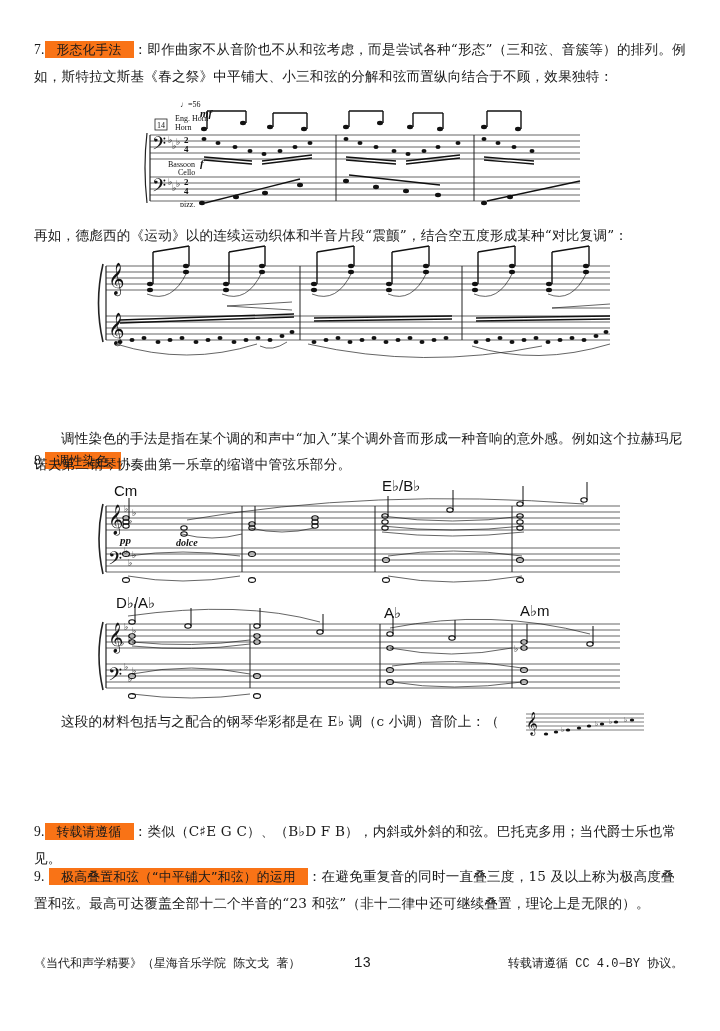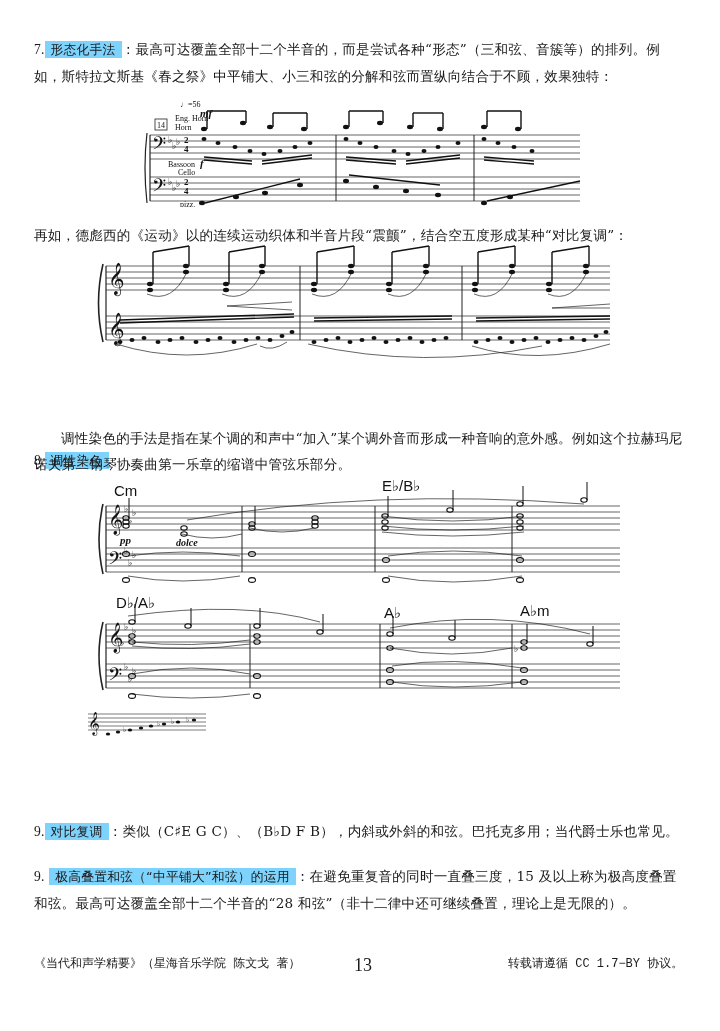--- a/index.html
+++ b/index.html
@@ -1,34 +1,34 @@
 <!DOCTYPE html>
 <html><head>
 <meta charset="utf-8">
 <style>
   html, body { margin: 0; padding: 0; background: #ffffff; }
   body { width: 720px; height: 1031px; position: relative; overflow: hidden;
          font-family: "DejaVu Serif", "Liberation Serif", serif; color: #1a1a1a; }
   .para { position: absolute; left: 34px; width: 652px; font-size: 13.6px; line-height: 26px; letter-spacing: 0.2px; }
   .indent { text-indent: 27px; }
-  .hl { background: #7dd3fc; font-family: "DejaVu Sans", "Liberation Sans", sans-serif; font-size: 12.8px; padding: 1px 6px; }
+  .hl { background: #f97316; font-family: "DejaVu Sans", "Liberation Sans", sans-serif; font-size: 12.8px; padding: 1px 12px; }
   .num { font-family: "Liberation Serif", serif; }
   svg { position: absolute; }
   .footer { position: absolute; top: 955px; font-size: 12px; font-family: Liberation Mono, monospace; }
   .chord { font-family: "Liberation Sans", sans-serif; font-size: 15px; fill: #111; }
   .tiny { font-family: "Liberation Serif", serif; font-size: 8px; fill: #111; }
   .dyn { font-family: "Liberation Serif", serif; font-style: italic; font-weight: bold; fill: #111; }
   .inline-scale { display: inline-block; width: 120px; height: 26px; vertical-align: middle; position: relative; }
   .inline-scale svg { position: static; }
 </style>
 </head>
 <body>
 
 <div class="para" style="top:36px;">
-  <span class="num">7.</span><span class="hl">形态化手法</span><span>：</span><span>最高可达覆盖全部十二个半音的，而是尝试各种“形态”（三和弦、音簇等）的排列。例如，斯特拉文斯基《春之祭》中平铺大、小三和弦的分解和弦而置纵向结合于不顾，效果独特：</span>
+  <span class="num">7.</span><span class="hl">形态化手法</span><span>：</span><span>即作曲家不从音阶也不从和弦考虑，而是尝试各种“形态”（三和弦、音簇等）的排列。例如，斯特拉文斯基《春之祭》中平铺大、小三和弦的分解和弦而置纵向结合于不顾，效果独特：</span>
 </div>
 
 <svg style="left:140px; top:97px;" width="445" height="110" viewBox="0 0 445 110">
   <g stroke="#222" stroke-width="0.7" fill="none">
 
     <line x1="10" y1="38" x2="440" y2="38"></line>
       <line x1="10" y1="44" x2="440" y2="44"></line>
       <line x1="10" y1="50" x2="440" y2="50"></line>
       <line x1="10" y1="56" x2="440" y2="56"></line>
       <line x1="10" y1="62" x2="440" y2="62"></line>
@@ -448,21 +448,21 @@
       <line x1="168" y1="36" x2="168" y2="18"></line>
     <line x1="231" y1="42" x2="231" y2="24"></line>
       <line x1="301" y1="44" x2="301" y2="26"></line>
       <line x1="363" y1="48" x2="363" y2="30"></line>
     <line x1="435" y1="52" x2="435" y2="34"></line>
       <line x1="501" y1="54" x2="501" y2="36"></line>
   </g>
 </svg>
 
 <div class="para indent" style="top:708px; line-height:27.5px;">
-  <span class="inline-scale"><svg width="120" height="26" viewBox="0 0 120 26">
+  <span>这段的材料包括与之配合的钢琴华彩都是在 E♭ 调（c 小调）音阶上：（</span><span class="inline-scale"><svg width="120" height="26" viewBox="0 0 120 26">
       <g stroke="#222" stroke-width="0.6">
           <line x1="0" y1="4" x2="118" y2="4"></line>
           <line x1="0" y1="8" x2="118" y2="8"></line>
           <line x1="0" y1="12" x2="118" y2="12"></line>
           <line x1="0" y1="16" x2="118" y2="16"></line>
           <line x1="0" y1="20" x2="118" y2="20"></line>
         </g>
       <text x="0" y="20" font-size="20" fill="#111">𝄞</text>
       <g fill="#111">
           <ellipse cx="20" cy="24" rx="2.2" ry="1.6"></ellipse>
@@ -477,22 +477,22 @@
       <g fill="#111" font-size="7">
           <text x="35" y="22">♭</text>
           <text x="69" y="16">♭</text>
           <text x="83" y="14">♭</text>
           <text x="98" y="12">♭</text>
         </g>
     </svg></span>
 </div>
 
 <div class="para" style="top:818px;">
-  <span class="num">9.</span><span class="hl">对比复调</span><span>：</span><span>类似（C♯E G C）、（B♭D F B），内斜或外斜的和弦。巴托克多用；当代爵士乐也常见。</span>
+  <span class="num">9.</span><span class="hl">转载请遵循</span><span>：</span><span>类似（C♯E G C）、（B♭D F B），内斜或外斜的和弦。巴托克多用；当代爵士乐也常见。</span>
 </div>
 
 <div class="para" style="top:863px;">
-  <span class="num">9.</span> <span class="hl">极高叠置和弦（“中平铺大”和弦）的运用</span><span>：</span><span>在避免重复音的同时一直叠三度，15 及以上称为极高度叠置和弦。最高可达覆盖全部十二个半音的“28 和弦”（非十二律中还可继续叠置，理论上是无限的）。</span>
+  <span class="num">9.</span> <span class="hl">极高叠置和弦（“中平铺大”和弦）的运用</span><span>：</span><span>在避免重复音的同时一直叠三度，15 及以上称为极高度叠置和弦。最高可达覆盖全部十二个半音的“23 和弦”（非十二律中还可继续叠置，理论上是无限的）。</span>
 </div>
 
 <div class="footer" style="left:34px;">《当代和声学精要》（星海音乐学院 陈文戈 著）</div>
-<div class="footer" style="left:354px; font-family:Liberation Serif, serif; font-size:18px;">13</div>
-<div class="footer" style="left:508px;">转载请遵循 CC 1.7−BY 协议。</div>
+<div class="footer" style="left:354px; font-family:Liberation Mono, monospace; font-size:14px;">13</div>
+<div class="footer" style="left:508px;">转载请遵循 CC 4.0−BY 协议。</div>
 
 </body></html>

